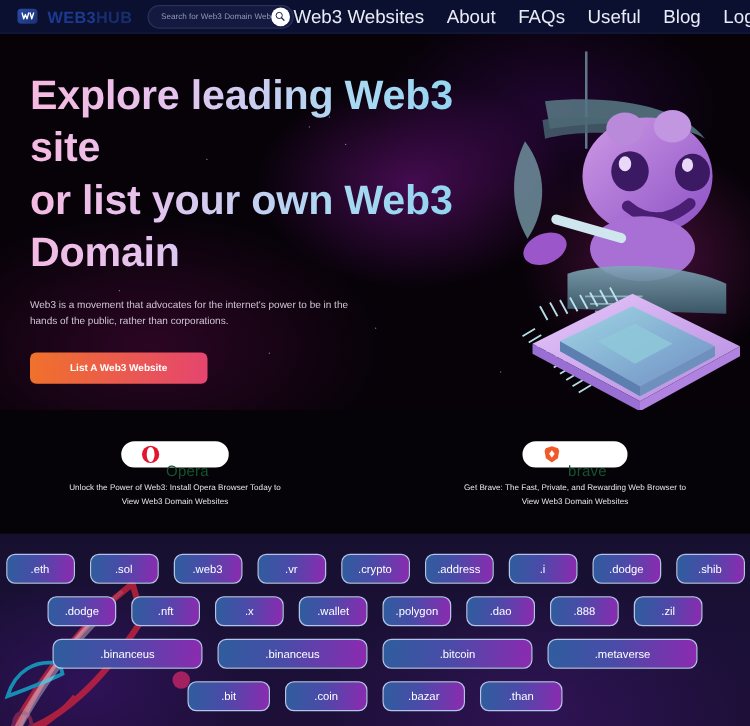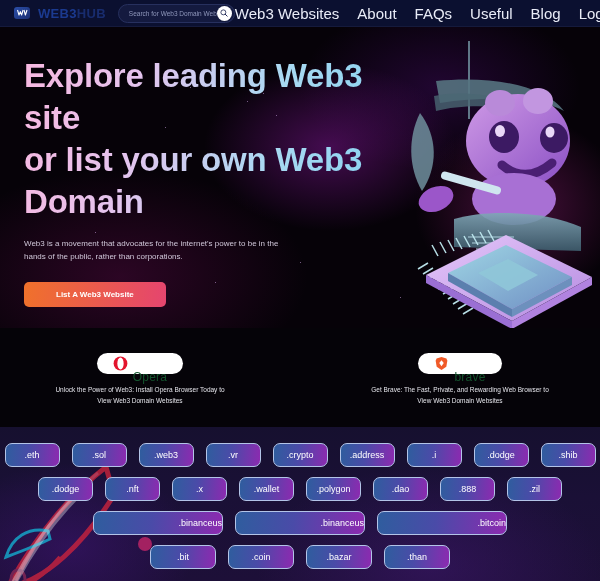--- a/index.html
+++ b/index.html
@@ -142,21 +142,21 @@
   .pill {
     background: linear-gradient(95deg,#2f5d9e 0%,#4a4ba8 45%,#8c2ab0 100%);
     border: 1px solid #b3c4e8;
     border-radius: 7px;
     color: #fff; font-size: 9px;
     padding: 6px 0; text-align: center;
     cursor: pointer;
     font-family: "Liberation Sans", sans-serif;
   }
   .r1 .pill, .r2 .pill { width: 55px; }
-  .r3 .pill { width: 130px; text-align: right; }
+  .r3 .pill { width: 120px; }
   .r4 .pill { width: 66px; }
 </style>
 </head>
 <body>
 
 <div class="page">
 
   <div class="header">
 
     <div class="logo">
@@ -348,20 +348,21 @@
         <button class="pill">.polygon</button>
         <button class="pill">.dao</button>
         <button class="pill">.888</button>
         <button class="pill">.zil</button>
       </div>
 
       <div class="pill-row r3">
         <button class="pill">.binanceus</button>
         <button class="pill">.binanceus</button>
         <button class="pill">.bitcoin</button>
+        <button class="pill">.metaverse</button>
       </div>
 
       <div class="pill-row r4">
         <button class="pill">.bit</button>
         <button class="pill">.coin</button>
         <button class="pill">.bazar</button>
         <button class="pill">.than</button>
       </div>
 
     </div>

